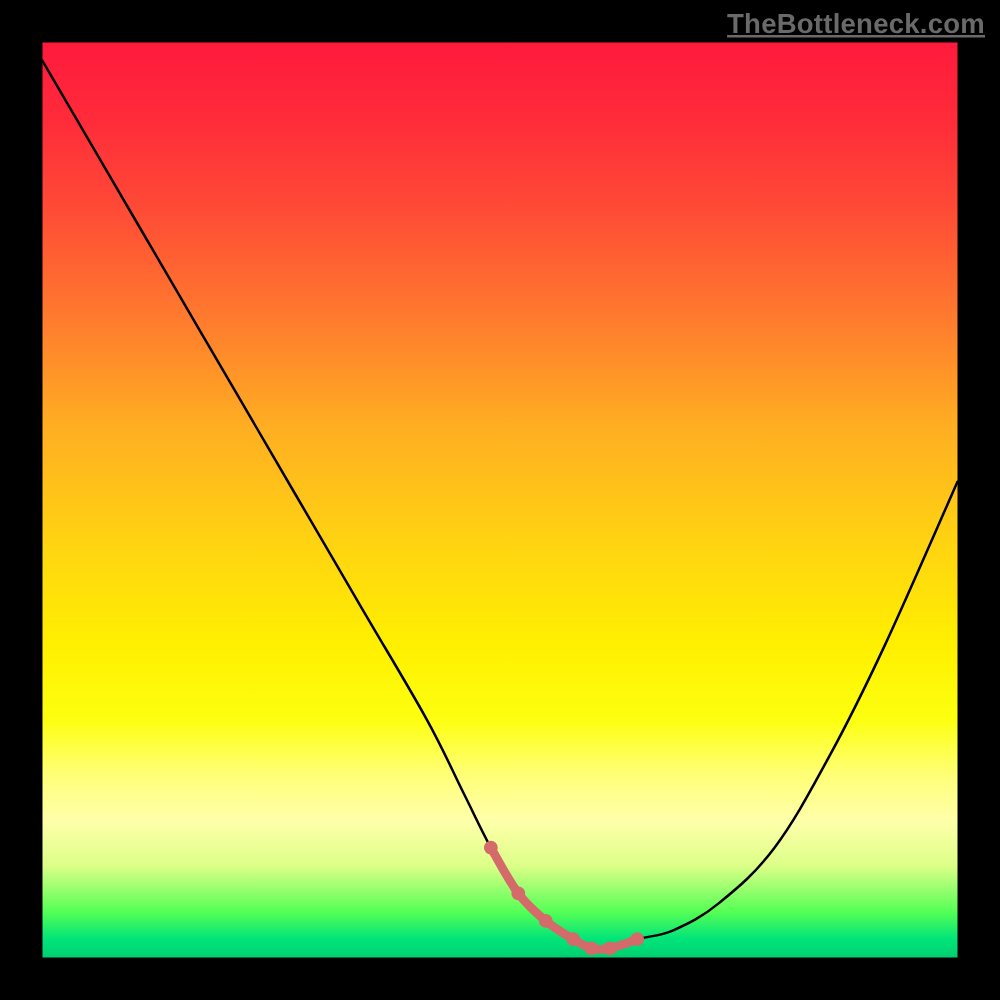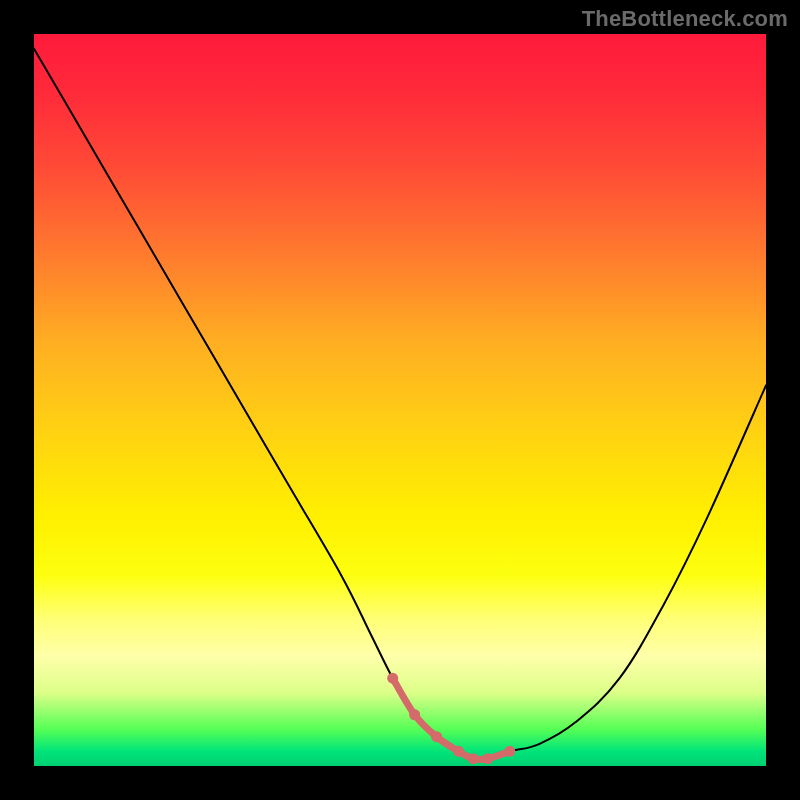--- a/index.html
+++ b/index.html
@@ -40,20 +40,21 @@
   }
   .watermark {
     position: absolute;
     top: 6px;
     right: 12px;
     font-size: 22px;
     font-weight: 600;
     color: #6a6a6a;
     letter-spacing: 0.2px;
     user-select: none;
+    text-decoration: underline;
   }
   svg.curve {
     position: absolute;
     left: 0;
     top: 0;
   }
 </style>
 </head>
 <body>
 

